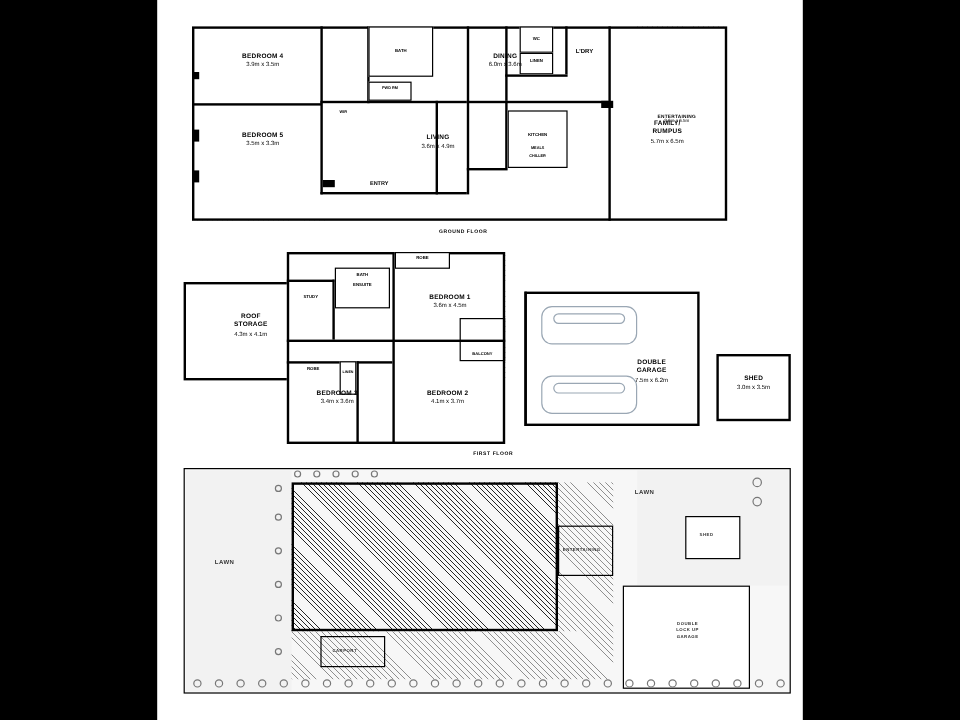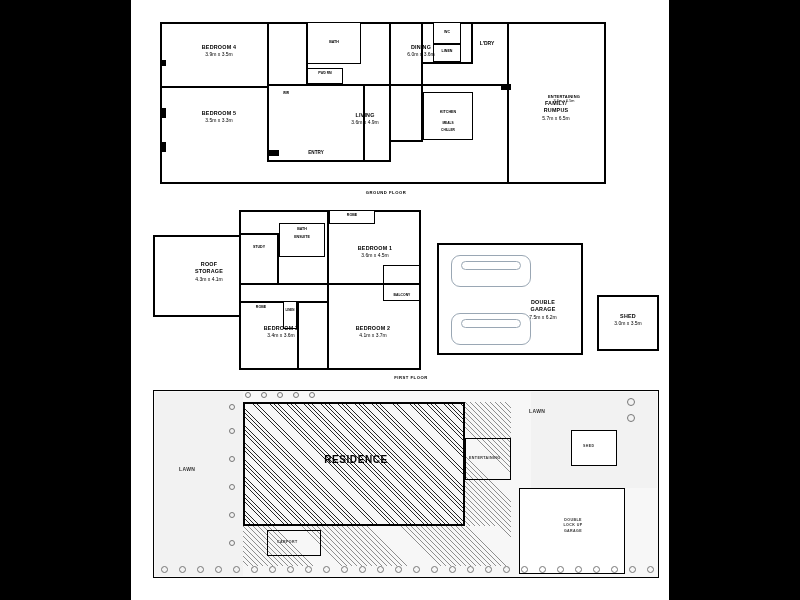--- a/index.html
+++ b/index.html
@@ -197,21 +197,20 @@
   </div>
 
   <div class="plan" style="left:0;top:388px;width:538px;height:195px;">
     <div class="siteframe" style="left:22px;top:2px;width:506px;height:188px;"></div>
 
     <div class="grass" style="left:24px;top:4px;width:88px;height:184px;"></div>
     <div class="grass" style="left:400px;top:4px;width:126px;height:96px;"></div>
 
     <div class="hatch" style="left:112px;top:14px;width:222px;height:124px;"></div>
     <div class="thick" style="left:112px;top:14px;width:222px;height:124px;background:transparent;"></div>
-    <div class="resid" style="left:150px;top:60px;width:150px;height:22px;">RESIDENCE</div>
 
     <div class="hatchlight" style="left:334px;top:14px;width:46px;height:124px;"></div>
     <div class="outline" style="left:334px;top:50px;width:46px;height:42px;"></div>
     <div class="sitelbl sm" style="left:338px;top:68px;">ENTERTAINING</div>
 
     <div class="hatchlight" style="left:112px;top:138px;width:268px;height:40px;"></div>
     <div class="outline" style="left:136px;top:142px;width:54px;height:26px;"></div>
     <div class="sitelbl sm" style="left:146px;top:152px;">CARPORT</div>
 
     <div class="thin" style="left:440px;top:42px;width:46px;height:36px;"></div>

